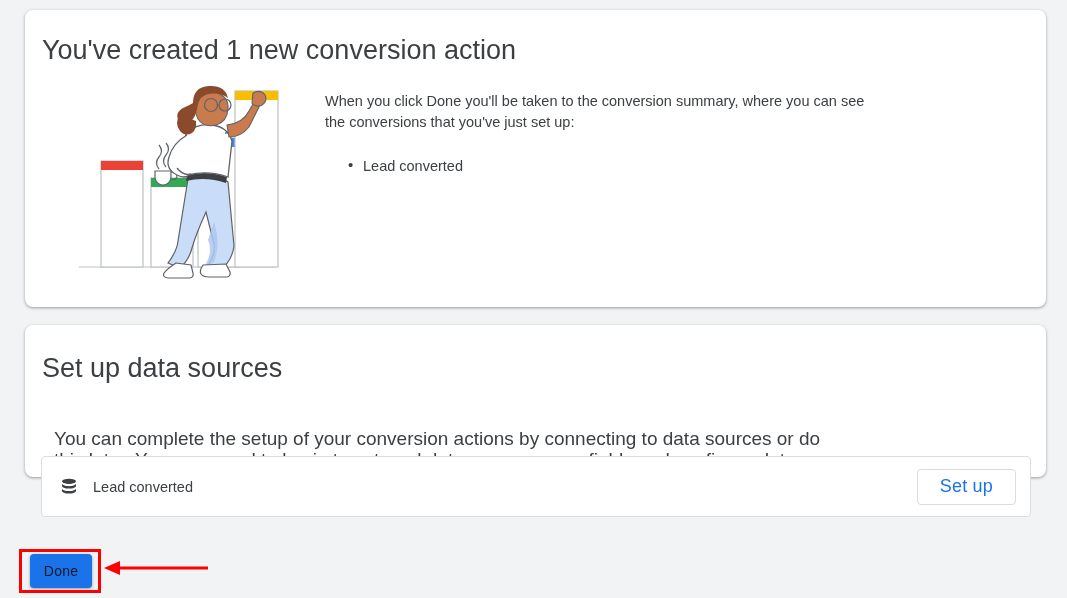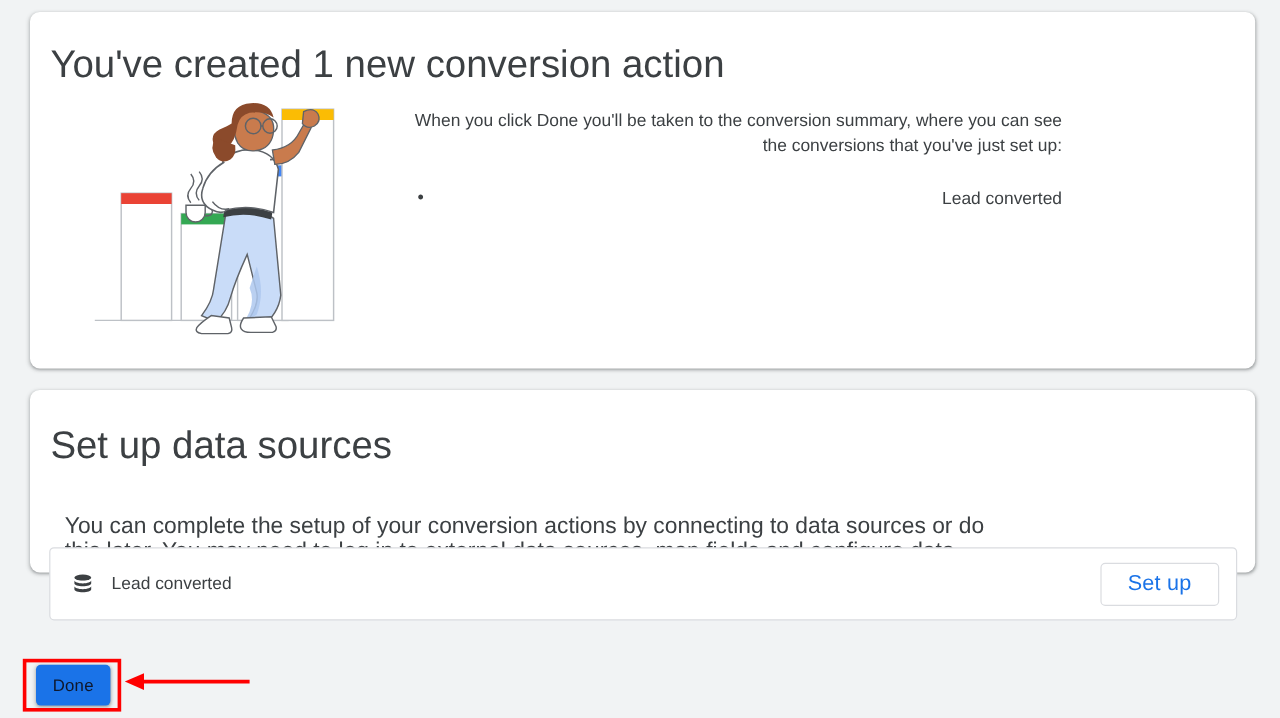--- a/index.html
+++ b/index.html
@@ -22,35 +22,34 @@
     background: #ffffff;
     border-radius: 8px;
     box-shadow: 0 1px 2px rgba(60,64,67,.30), 0 1px 3px 1px rgba(60,64,67,.15);
   }
   #card-success { left: 25px; top: 10px; width: 1021px; height: 297px; }
   #card-datasources { left: 25px; top: 325px; width: 1021px; height: 152px; }
 
   .card-heading {
     position: absolute;
     color: #3c4043;
-    font-size: 32px;
+    font-size: 27px;
     font-weight: 400;
     letter-spacing: 0;
     white-space: nowrap;
   }
   #success-heading { left: 17px; top: 25px; }
   #datasources-heading { left: 17px; top: 28px; }
 
   
   .success-body {
     position: absolute;
     left: 300px;
     top: 81px;
     width: 560px;
-    text-align: right;
   }
   .success-paragraph {
     color: #3c4043;
     font-size: 14.5px;
     line-height: 21px;
     margin: 0;
   }
   .success-list {
     margin: 23px 0 0 0;
     padding: 0 0 0 38px;

